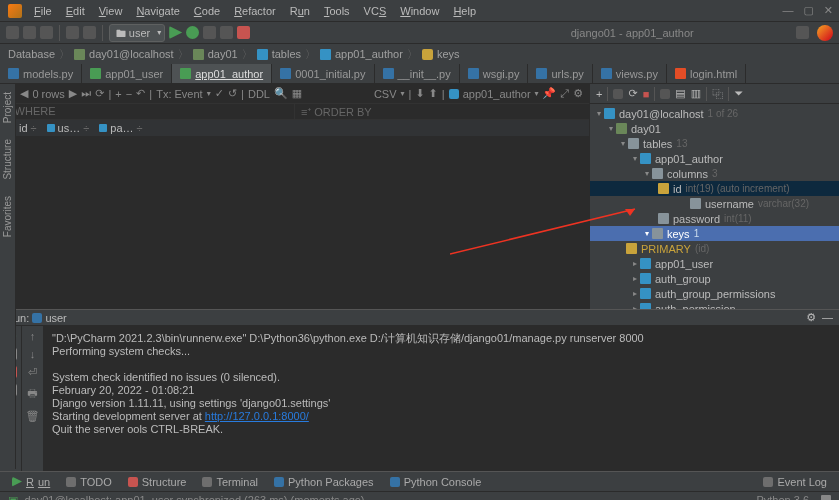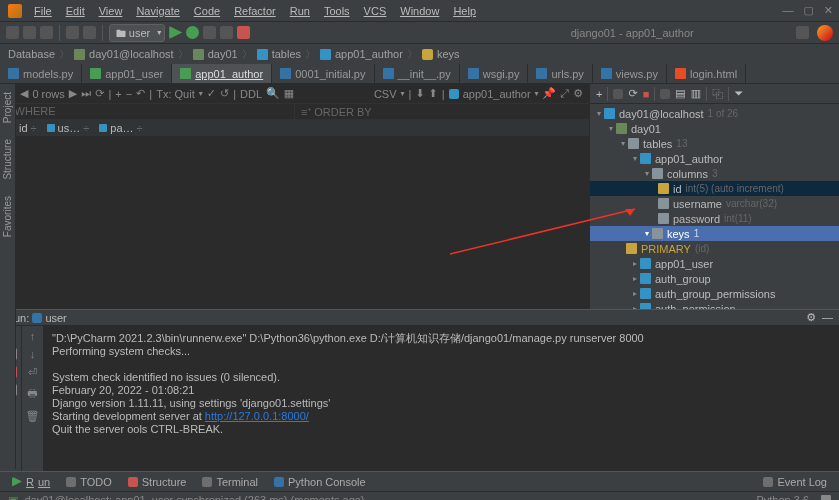--- a/index.html
+++ b/index.html
@@ -1,20 +1,20 @@
 <!DOCTYPE html>
 <html><head>
 <meta charset="utf-8">
 <style>
 * { margin: 0; padding: 0; box-sizing: border-box; font-family: -apple-system, "Segoe UI", sans-serif; font-size: 11px; }
 body { background: #3c3f41; color: #bbb; width: 839px; height: 500px; overflow: hidden; position: relative; }
 .titlebar { height: 22px; background: #3c3f41; display: flex; align-items: center; padding: 0 6px 0 8px; border-bottom: 1px solid #2b2b2b; }
 .titlebar .logo { width: 14px; height: 14px; background: linear-gradient(135deg,#f97a12,#b07219); border-radius: 2px; margin-right: 6px; }
 .menu { display: flex; gap: 2px; }
-.menu span { padding: 2px 6px; cursor: pointer; text-decoration: underline; }
+.menu span { padding: 2px 6px; cursor: pointer; }
 .menu span u { text-decoration: underline; }
 .title-center { flex: 1; text-align: center; color: #888; font-size: 11px; margin-top: 44px; }
 .winbtns { display: flex; gap: 10px; color: #888; }
 .toolbar { height: 22px; display: flex; align-items: center; padding: 0 6px; gap: 4px; border-bottom: 1px solid #2b2b2b; background:#3c3f41; }
 .tb-ic { width: 13px; height: 13px; background: #555; border-radius: 2px; display:inline-block;}
 .tb-ic.play { background: #499c54; clip-path: polygon(0 0, 100% 50%, 0 100%); }
 .tb-ic.bug { background: #499c54; border-radius: 50%; }
 .tb-sep { width:1px; height:16px; background:#555; margin:0 2px;}
 .tb-combo { background:#4c5052; border:1px solid #5e6060; border-radius:3px; padding:1px 14px 1px 6px; color:#bbb; height:18px; line-height:14px; position:relative; font-size:10px;}
 .tb-combo:after{content:'▾'; position:absolute; right:3px; top:1px; font-size:8px;}
@@ -207,21 +207,21 @@
         <span>◀</span>
         <span>0 rows</span>
         <span>▶</span>
         <span>⏭</span>
         <span>⟳</span>
         <span>|</span>
         <span>+</span>
         <span>−</span>
         <span>↶</span>
         <span>|</span>
-        <span>Tx: Quit</span>
+        <span>Tx: Event</span>
           <span style="font-size:8px">▾</span>
         <span>✓</span>
         <span>↺</span>
         <span>|</span>
         <span>DDL</span>
         <span>🔍</span>
         <span>▦</span>
       </div>
       <div class="right">
         <span>CSV</span>
@@ -310,23 +310,23 @@
         </div>
       <div class="tnode" style="padding-left:52px">
           <span class="arr">▾</span>
           <span class="ic2 fld"></span>
           <span class="lbl">columns</span>
           <span class="hint">3</span>
         </div>
       <div class="tnode sel" style="padding-left:68px">
           <span class="ic2 col" style="background:#c9a33b"></span>
           <span class="lbl">id</span>
-          <span class="hint">int(5) (auto increment)</span>
-        </div>
-      <div class="tnode" style="padding-left:68px">
+          <span class="hint">int(19) (auto increment)</span>
+        </div>
+      <div class="tnode" style="padding-left:100px">
           <span class="ic2 col"></span>
           <span class="lbl">username</span>
           <span class="hint">varchar(32)</span>
         </div>
       <div class="tnode" style="padding-left:68px">
           <span class="ic2 col"></span>
           <span class="lbl">password</span>
           <span class="hint">int(11)</span>
         </div>
       <div class="tnode sel2" style="padding-left:52px">
@@ -410,20 +410,24 @@
   <div class="btab">
       <span class="bi" style="background:#c75450"></span>
       <span>Structure</span>
     </div>
   <div class="btab">
       <span class="bi"></span>
       <span>Terminal</span>
     </div>
   <div class="btab">
       <span class="bi" style="background:#3572a5"></span>
+      <span>Python Packages</span>
+    </div>
+  <div class="btab">
+      <span class="bi" style="background:#3572a5"></span>
       <span>Python Console</span>
     </div>
   <div class="r">
     <div class="btab">
         <span class="bi"></span>
         <span>Event Log</span>
       </div>
   </div>
 </div>
 

